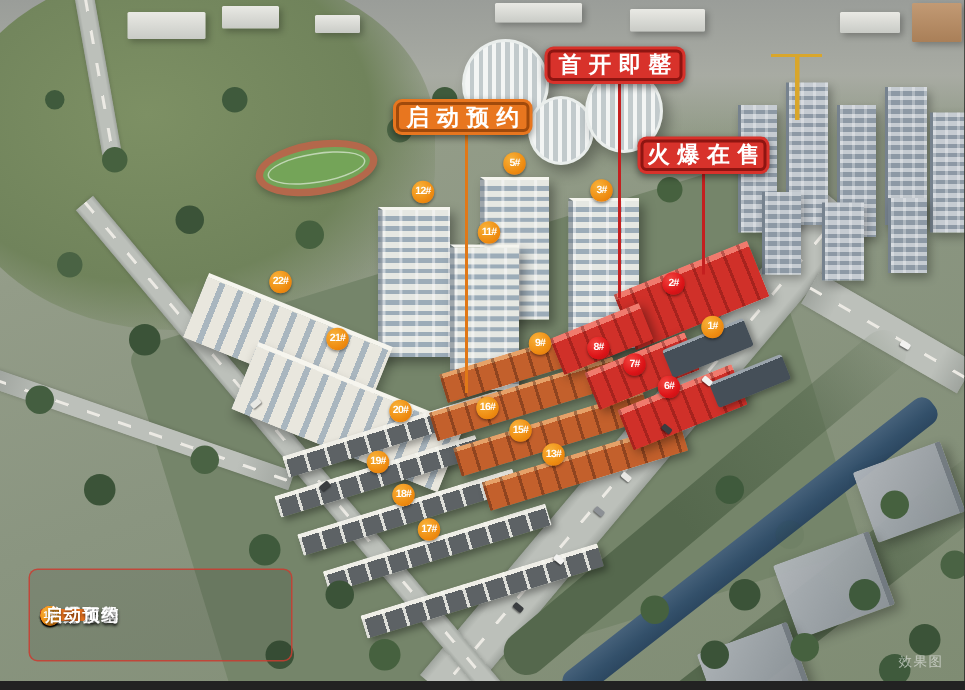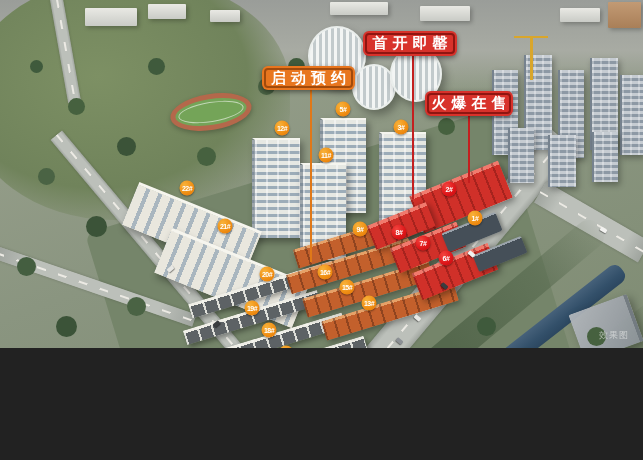--- a/index.html
+++ b/index.html
@@ -1,17 +1,17 @@
 <!DOCTYPE html>
 <html><head>
 <meta charset="utf-8">
 <style>
   html,body{margin:0;padding:0;background:#222;}
   #stage{
-    position:relative;width:643px;height:348px;overflow:hidden;
+    position:relative;width:643px;height:454px;overflow:hidden;
     font-family:"Liberation Sans","DejaVu Sans",sans-serif;
     background:linear-gradient(160deg,#a6ab9c 0%,#939c88 28%,#8a9580 55%,#7f8c73 100%);
   }
   #stage *{position:absolute;box-sizing:border-box;}
 
   
   .band-top{left:0;top:0;width:643px;height:92px;
     background:linear-gradient(180deg,#9a9d99 0%,#a8aba3 55%,rgba(168,171,163,0) 100%);}
   .ind{background:linear-gradient(180deg,#e9e9e4,#c9cbc6);box-shadow:2px 2px 4px rgba(0,0,0,.25);border-radius:1px;}
   .park{left:-30px;top:-20px;width:320px;height:240px;border-radius:45%;

